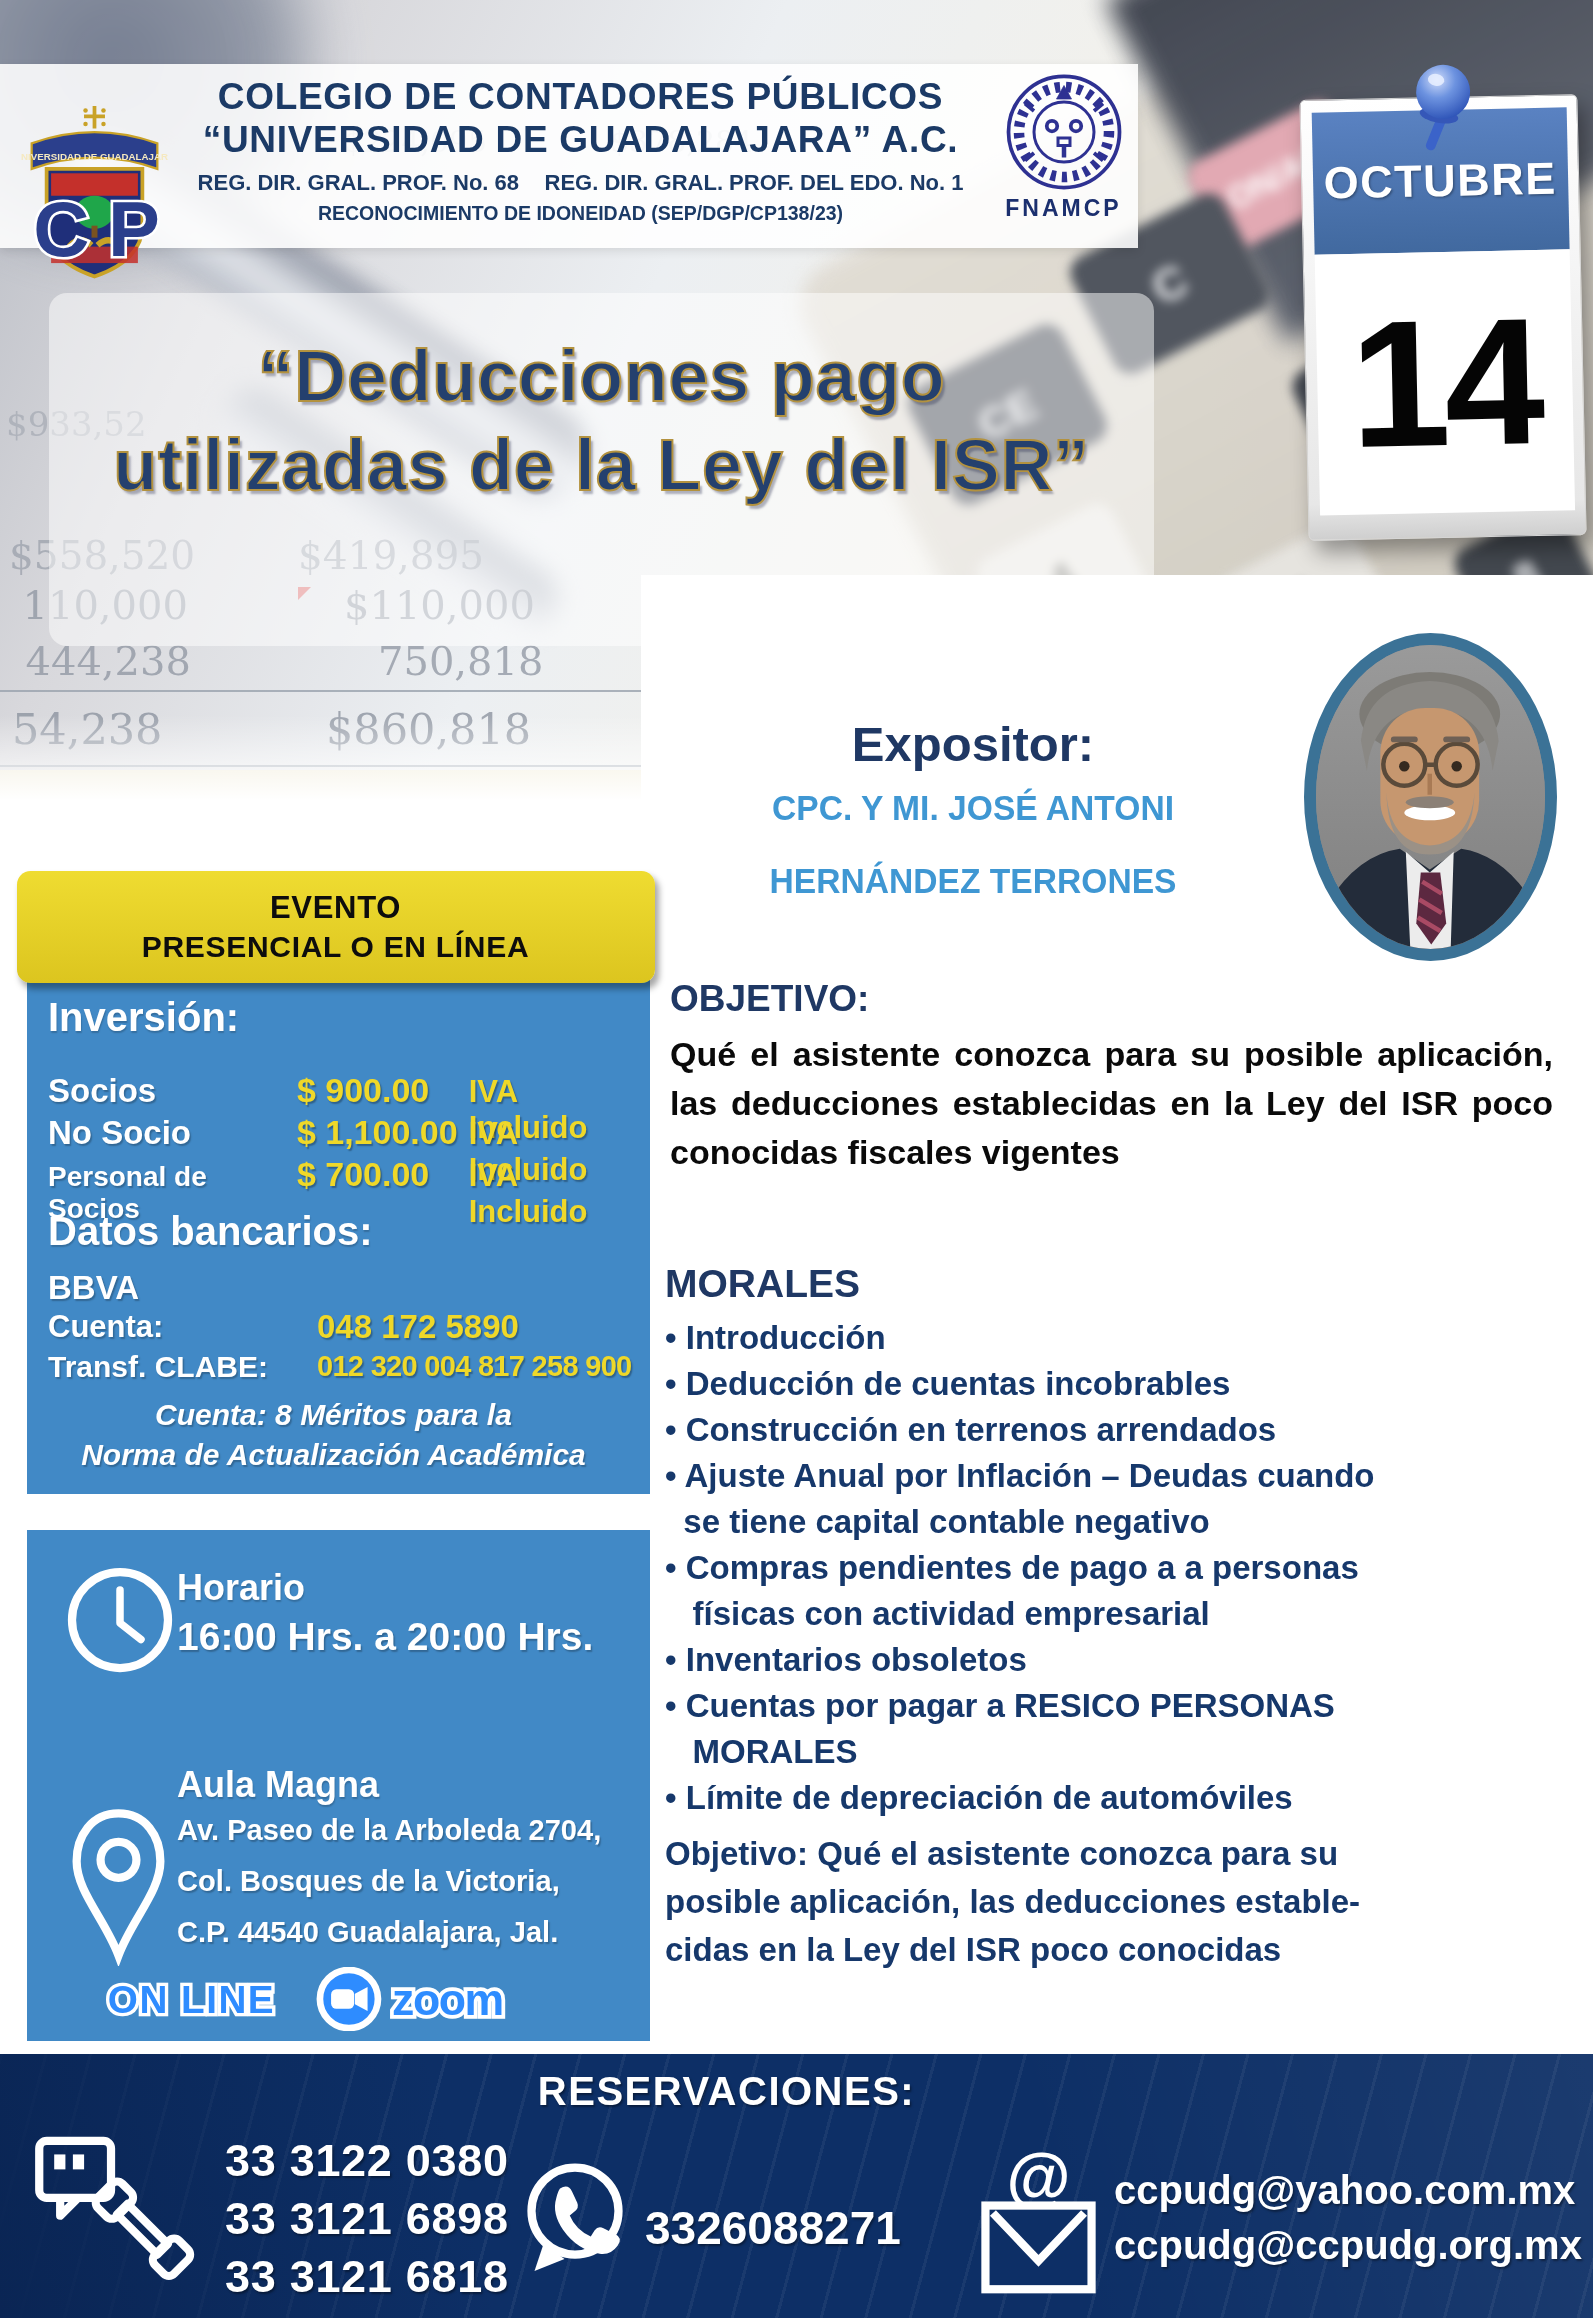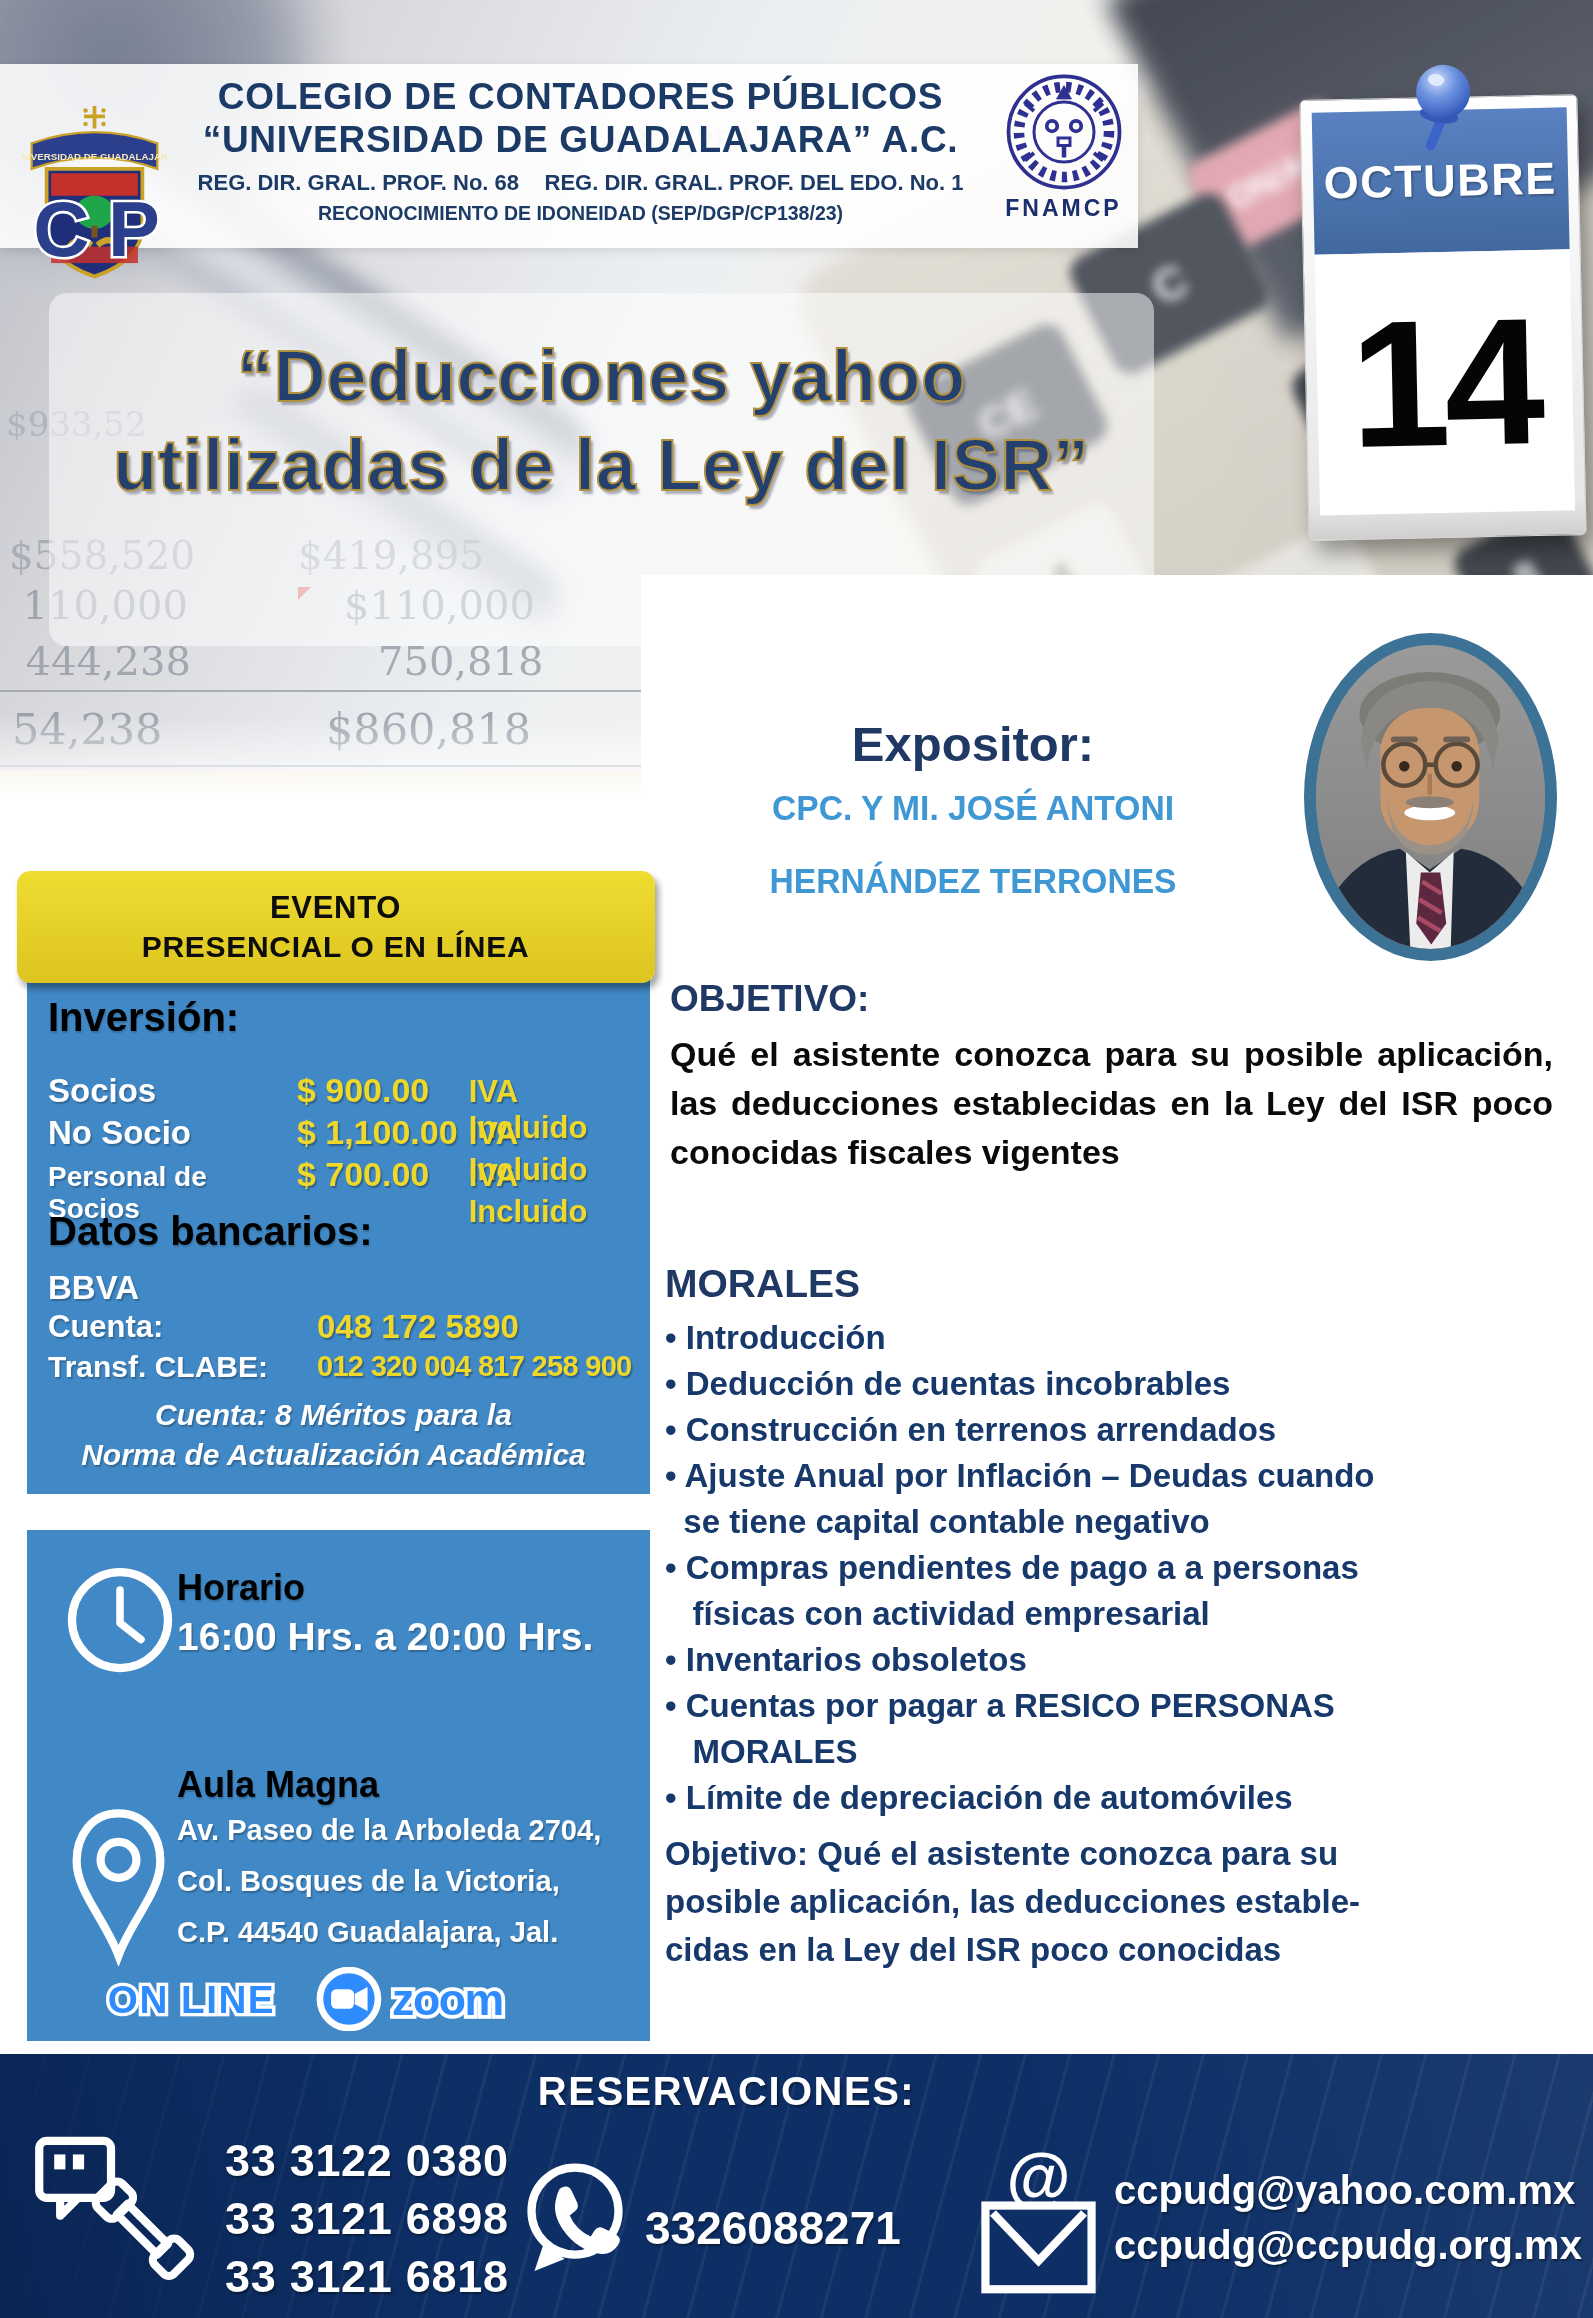--- a/index.html
+++ b/index.html
@@ -99,21 +99,21 @@
     background:linear-gradient(180deg,#efdc31,#dcc51f);box-shadow:3.7px 5.2px 6.7px rgba(0,0,0,.35);
     display:flex;flex-direction:column;align-items:center;justify-content:center;gap:4.5px;
     color:#0d0d0d;font-weight:bold;z-index:5;}
   .badge .b1{font-size:31px;letter-spacing:0.7px;}
   .badge .b2{font-size:30px;letter-spacing:0.7px;}
 
   
   .panel{background:#4189c6;}
   .panel1{left:27px;top:962px;width:623px;height:532px;}
   .panel2{left:27px;top:1530px;width:623px;height:511px;}
-  .navy-h{color:#000000;font-weight:bold;text-shadow:0.7px 1.5px 1.5px rgba(0,0,0,.2);}
+  .navy-h{color:#ffffff;font-weight:bold;text-shadow:0.7px 1.5px 1.5px rgba(0,0,0,.2);}
   .wt{color:#fff;font-weight:bold;text-shadow:1.5px 1.5px 1.5px rgba(0,0,0,.25);}
   .yt{color:#efd829;font-weight:bold;text-shadow:1.5px 1.5px 1.5px rgba(0,0,0,.3);}
   .inv-h{left:21px;top:33px;font-size:40px;}
   .prow{left:21px;width:582px;display:flex;align-items:baseline;}
   .pr0{top:109px;} .pr1{top:151px;} .pr2{top:193px;}
   .prow .lab{width:271px;font-size:33px;}
   .pr2 .lab{font-size:28px;}
   .prow .price{width:187px;font-size:34px;}
   .prow .note{font-size:31px;}
   .bank-h{left:21px;top:247px;font-size:40px;}
@@ -198,21 +198,21 @@
     <div class="sheet sn13">$1,2</div>
     <div class="abs sum-line1"></div>
     <div class="abs sum-line2"></div>
     <div class="abs cream-strip"></div>
     <div class="abs red-marker"></div>
 
     <div class="abs title-panel"></div>
     <div class="abs photo-fade"></div>
   </div>
 
-  <div class="abs title title1">“Deducciones yahoo</div>
+  <div class="abs title title1">“Deducciones pago</div>
   <div class="abs title title2">utilizadas de la Ley del ISR”</div>
 
   <div class="abs band">
     <div class="abs band-text">
       <div class="bt1">COLEGIO DE CONTADORES PÚBLICOS</div>
       <div class="bt2">“UNIVERSIDAD DE GUADALAJARA” A.C.</div>
       <div class="bt3">
         <span>REG. DIR. GRAL. PROF. No. 68</span>
         <span>REG. DIR. GRAL. PROF. DEL EDO. No. 1</span>
       </div>

